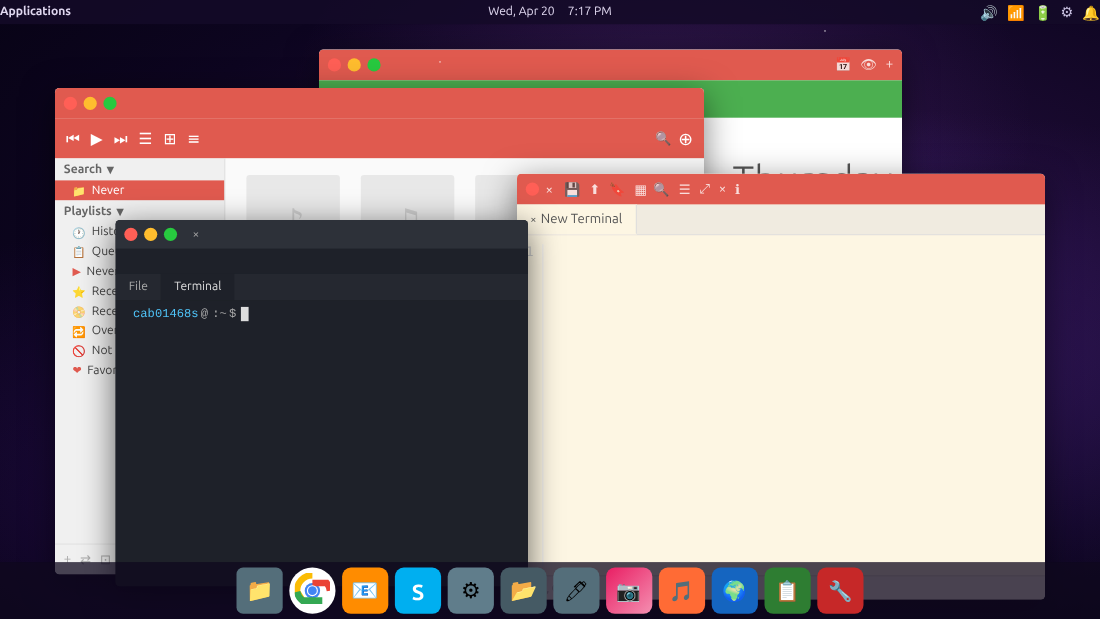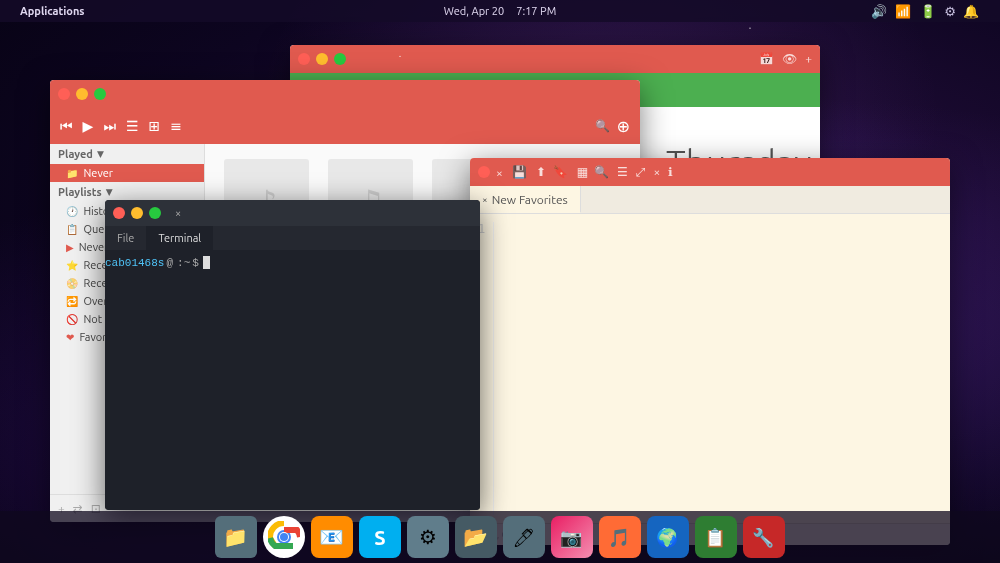--- a/index.html
+++ b/index.html
@@ -53,21 +53,21 @@
 
     
     .menubar {
       position: absolute;
       top: 0; left: 0; right: 0;
       height: 22px;
       background: rgba(20,10,40,0.85);
       display: flex;
       align-items: center;
       justify-content: space-between;
-      padding: 0 20px;
+      padding: 0 0;
       z-index: 1000;
     }
 
     .menubar-left {
       display: flex;
       align-items: center;
       gap: 12px;
     }
 
     .menubar-center {
@@ -353,40 +353,41 @@
       display: flex;
       align-items: center;
       padding: 0 8px;
       gap: 6px;
     }
 
     .terminal-tabs {
       display: flex;
       background: #252830;
       height: 24px;
+      margin-top: 23px;
     }
 
     .terminal-tab {
       padding: 0 12px;
       font-size: 11px;
       color: #aaa;
       display: flex;
       align-items: center;
       cursor: pointer;
     }
 
     .terminal-tab.active {
       background: #1e2129;
       color: #ddd;
     }
 
     .terminal-body {
       height: 260px;
       background: #1e2129;
-      padding: 6px 0;
+      padding: 6px 16px;
       font-family: 'Courier New', monospace;
       font-size: 11px;
       color: #ddd;
     }
 
     .terminal-prompt {
       display: flex;
       align-items: center;
       gap: 2px;
     }
@@ -636,21 +637,21 @@
       <span class="music-ctrl-icon">⊞</span>
       <span class="music-ctrl-icon">≡</span>
       <div style="margin-left:auto;display:flex;align-items:center;gap:6px;">
         <span style="color:rgba(255,255,255,0.8);font-size:12px;">🔍</span>
         <span style="color:white;font-size:16px;cursor:pointer;">⊕</span>
       </div>
     </div>
     <div class="music-body">
       <div class="music-sidebar">
         <div class="music-sidebar-section">
-          <span>Played</span>
+          <span>Search</span>
           <span style="font-size:9px;">▼</span>
         </div>
         <div class="music-sidebar-item active">
           <span class="item-icon">📁</span>
           <span>Never</span>
         </div>
         <div class="music-sidebar-section">
           <span>Playlists</span>
           <span style="font-size:9px;">▼</span>
         </div>
@@ -754,21 +755,21 @@
         <span>🔍</span>
         <span>☰</span>
         <span>⤢</span>
         <span>×</span>
         <span>ℹ</span>
       </div>
     </div>
     <div class="editor-tab-bar">
       <div class="editor-tab active">
         <span style="font-size:10px;margin-right:4px;">×</span>
-        <span>New Favorites</span>
+        <span>New Terminal</span>
       </div>
     </div>
     <div class="editor-body">
       <div class="editor-line-numbers">1</div>
       <div class="editor-content">
         <textarea style="width: 100%; min-height: 290px; border: none; background: transparent; resize: none; font-family: monospace; font-size: 12px; color: rgb(85, 85, 85); outline: none;"></textarea>
       </div>
     </div>
     <div style="height:22px;background:#f5f0e8;border-top:1px solid #e0d8c8;display:flex;align-items:center;padding:0 8px;font-size:10px;color:#aaa;">
       <span>Ln 1, Col 1</span>

